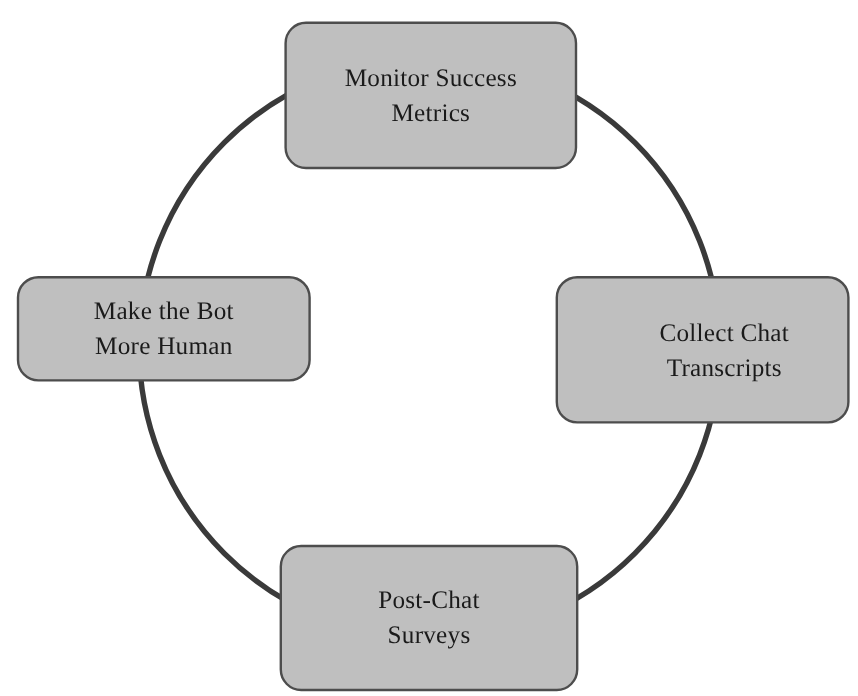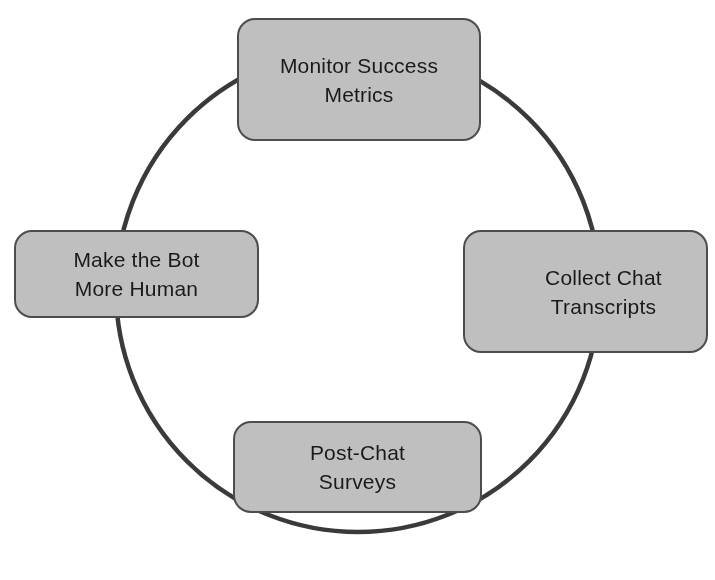--- a/index.html
+++ b/index.html
@@ -6,21 +6,21 @@
     margin: 0;
     padding: 0;
     background: #ffffff;
   }
   .canvas {
     position: relative;
     width: 715px;
     height: 580px;
     background: #ffffff;
     overflow: hidden;
-    font-family: Liberation Sans, sans-serif;
+    font-family: Liberation Serif, serif;
   }
   .cycle-ring {
     position: absolute;
     left: 0;
     top: 0;
     width: 715px;
     height: 580px;
   }
   .cycle-ring circle {
     fill: none;
@@ -40,21 +40,21 @@
   }
   .node-label {
     white-space: pre-line;
     font-size: 21px;
     line-height: 29px;
     color: var(--text-color, #1a1a1a);
     letter-spacing: 0.2px;
   }
   .node-top    { left: 237px; top: 18px;  width: 244px; height: 123px; }
   .node-right  { left: 463px; top: 230px; width: 245px; height: 123px; padding-left: 36px; }
-  .node-bottom { left: 233px; top: 421px; width: 249px; height: 92px; }
+  .node-bottom { left: 233px; top: 454px; width: 249px; height: 122px; }
   .node-left   { left: 14px;  top: 230px; width: 245px; height: 88px; }
 </style>
 </head>
 <body>
 
 <div class="canvas">
 
   <svg class="cycle-ring" viewBox="0 0 715 580" xmlns="http://www.w3.org/2000/svg">
     <circle cx="358" cy="290" r="242"></circle>
   </svg>

